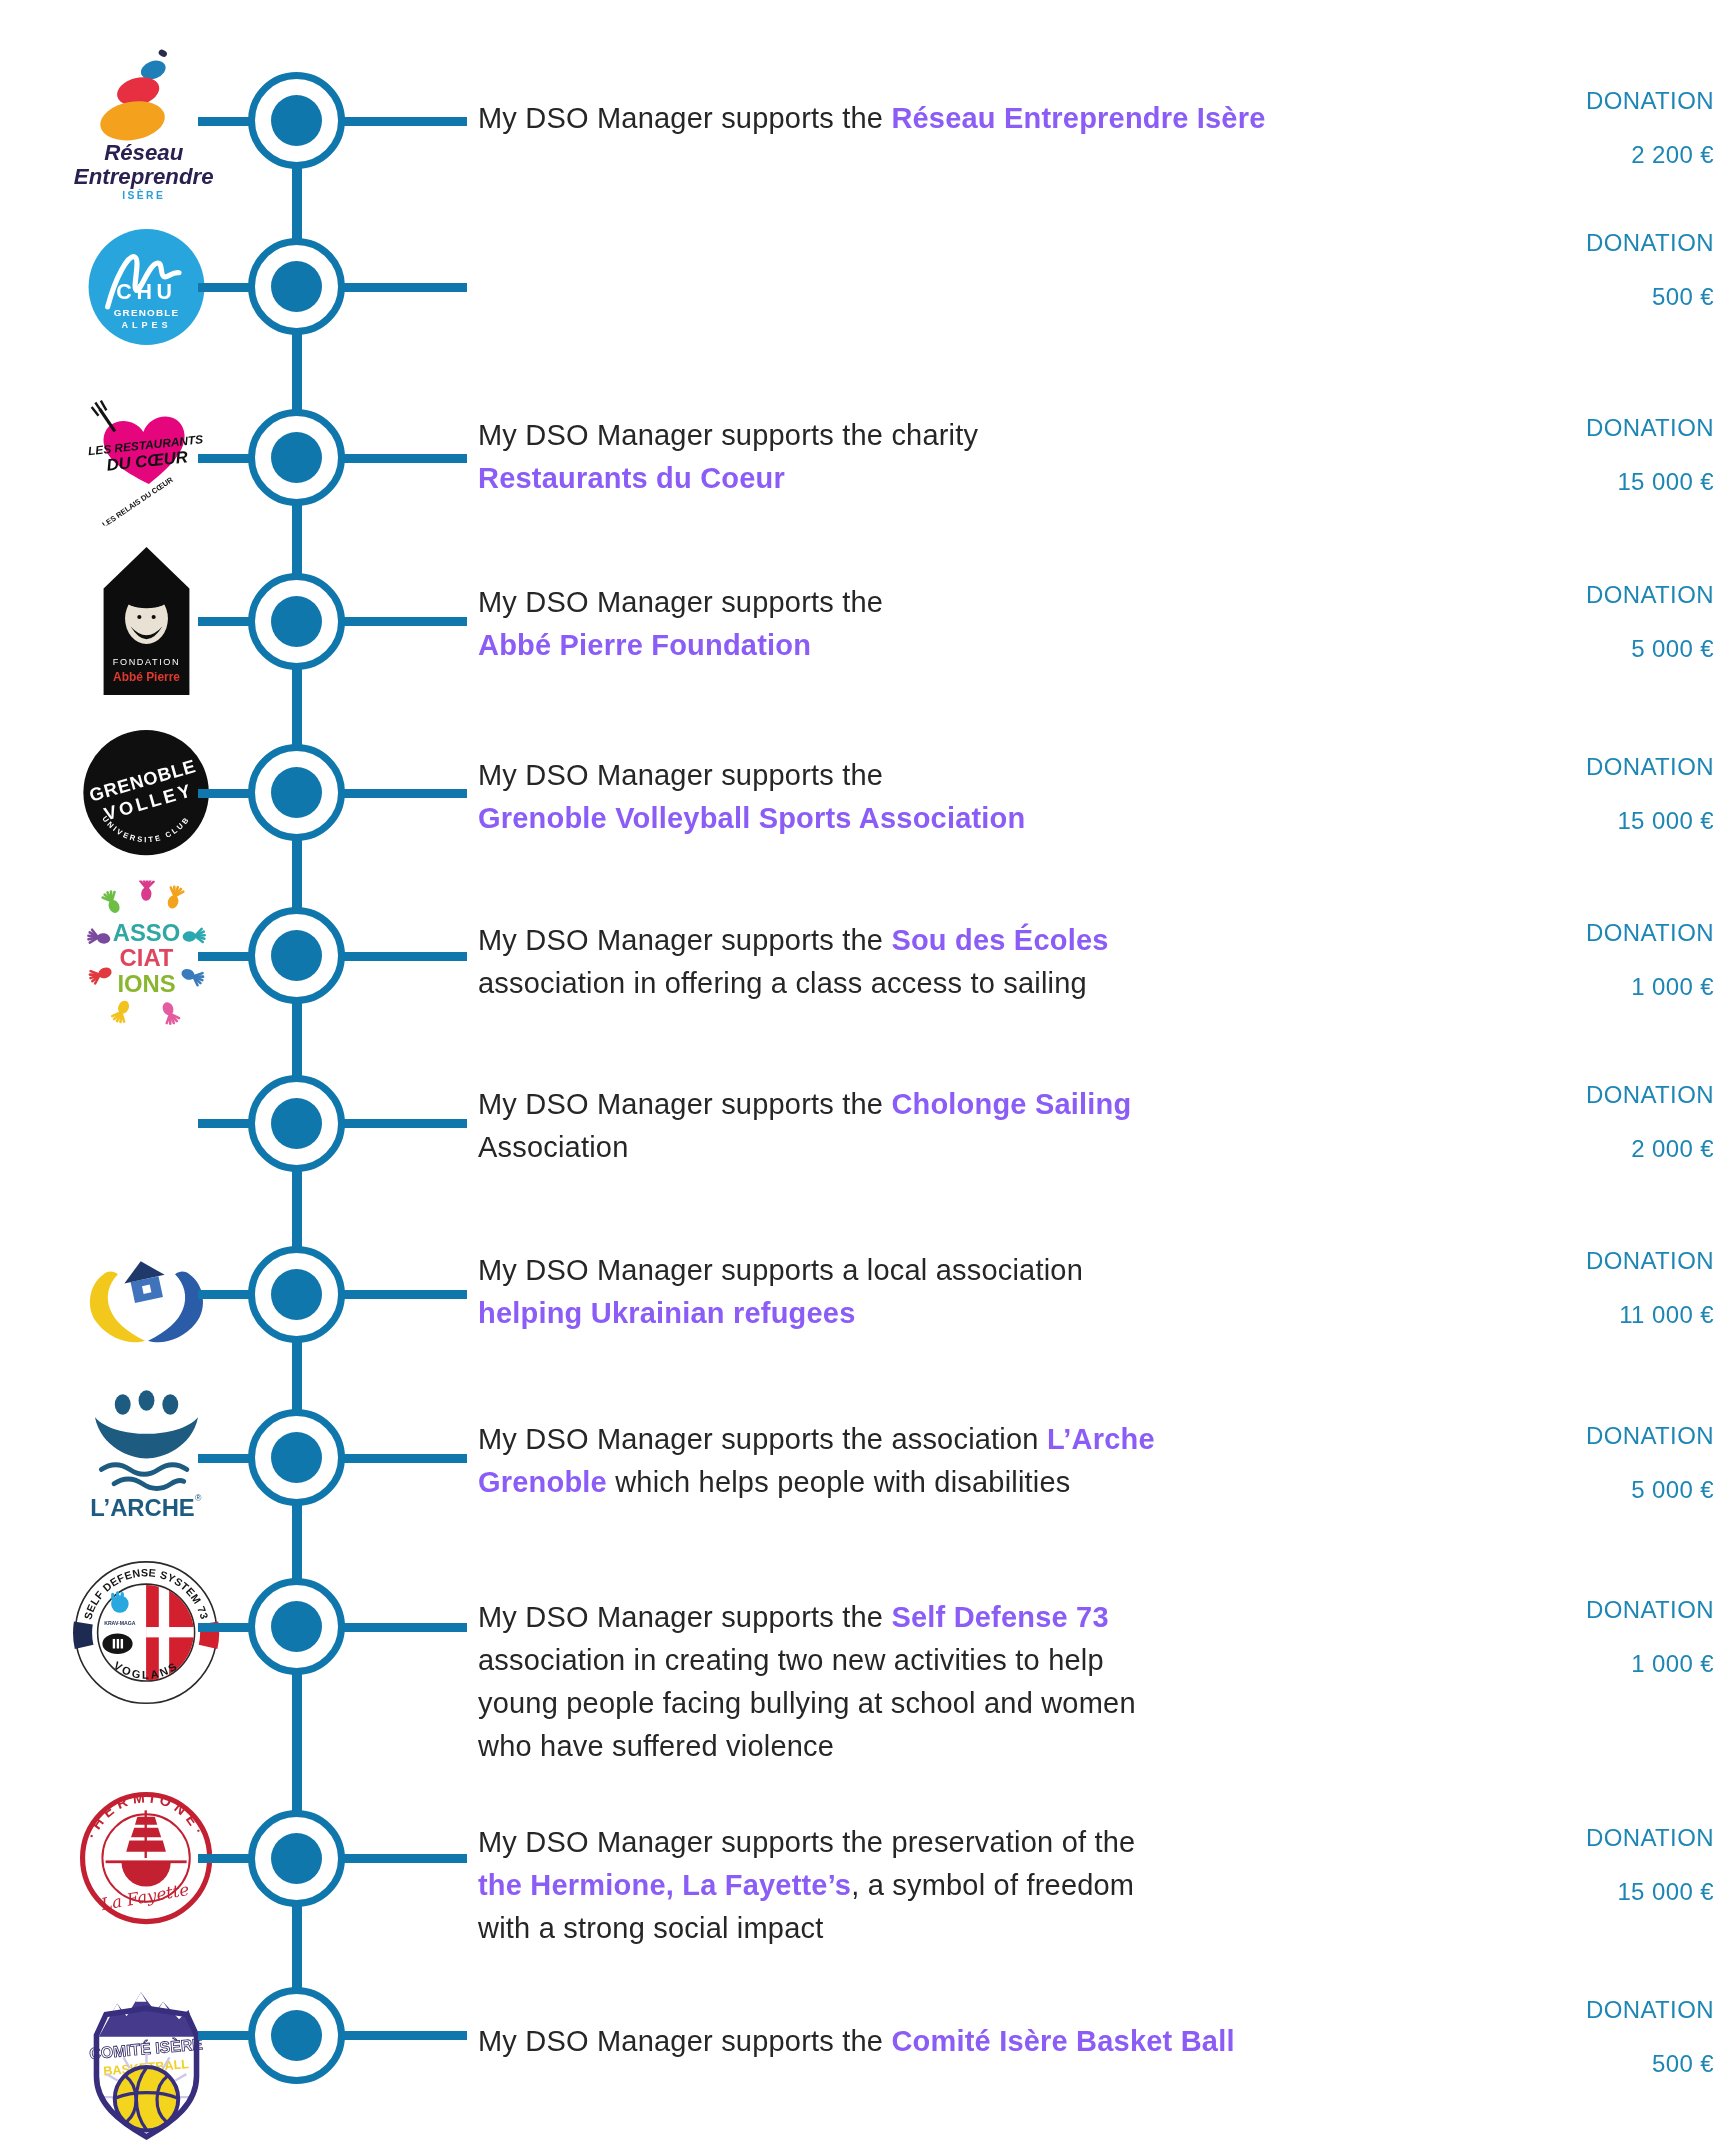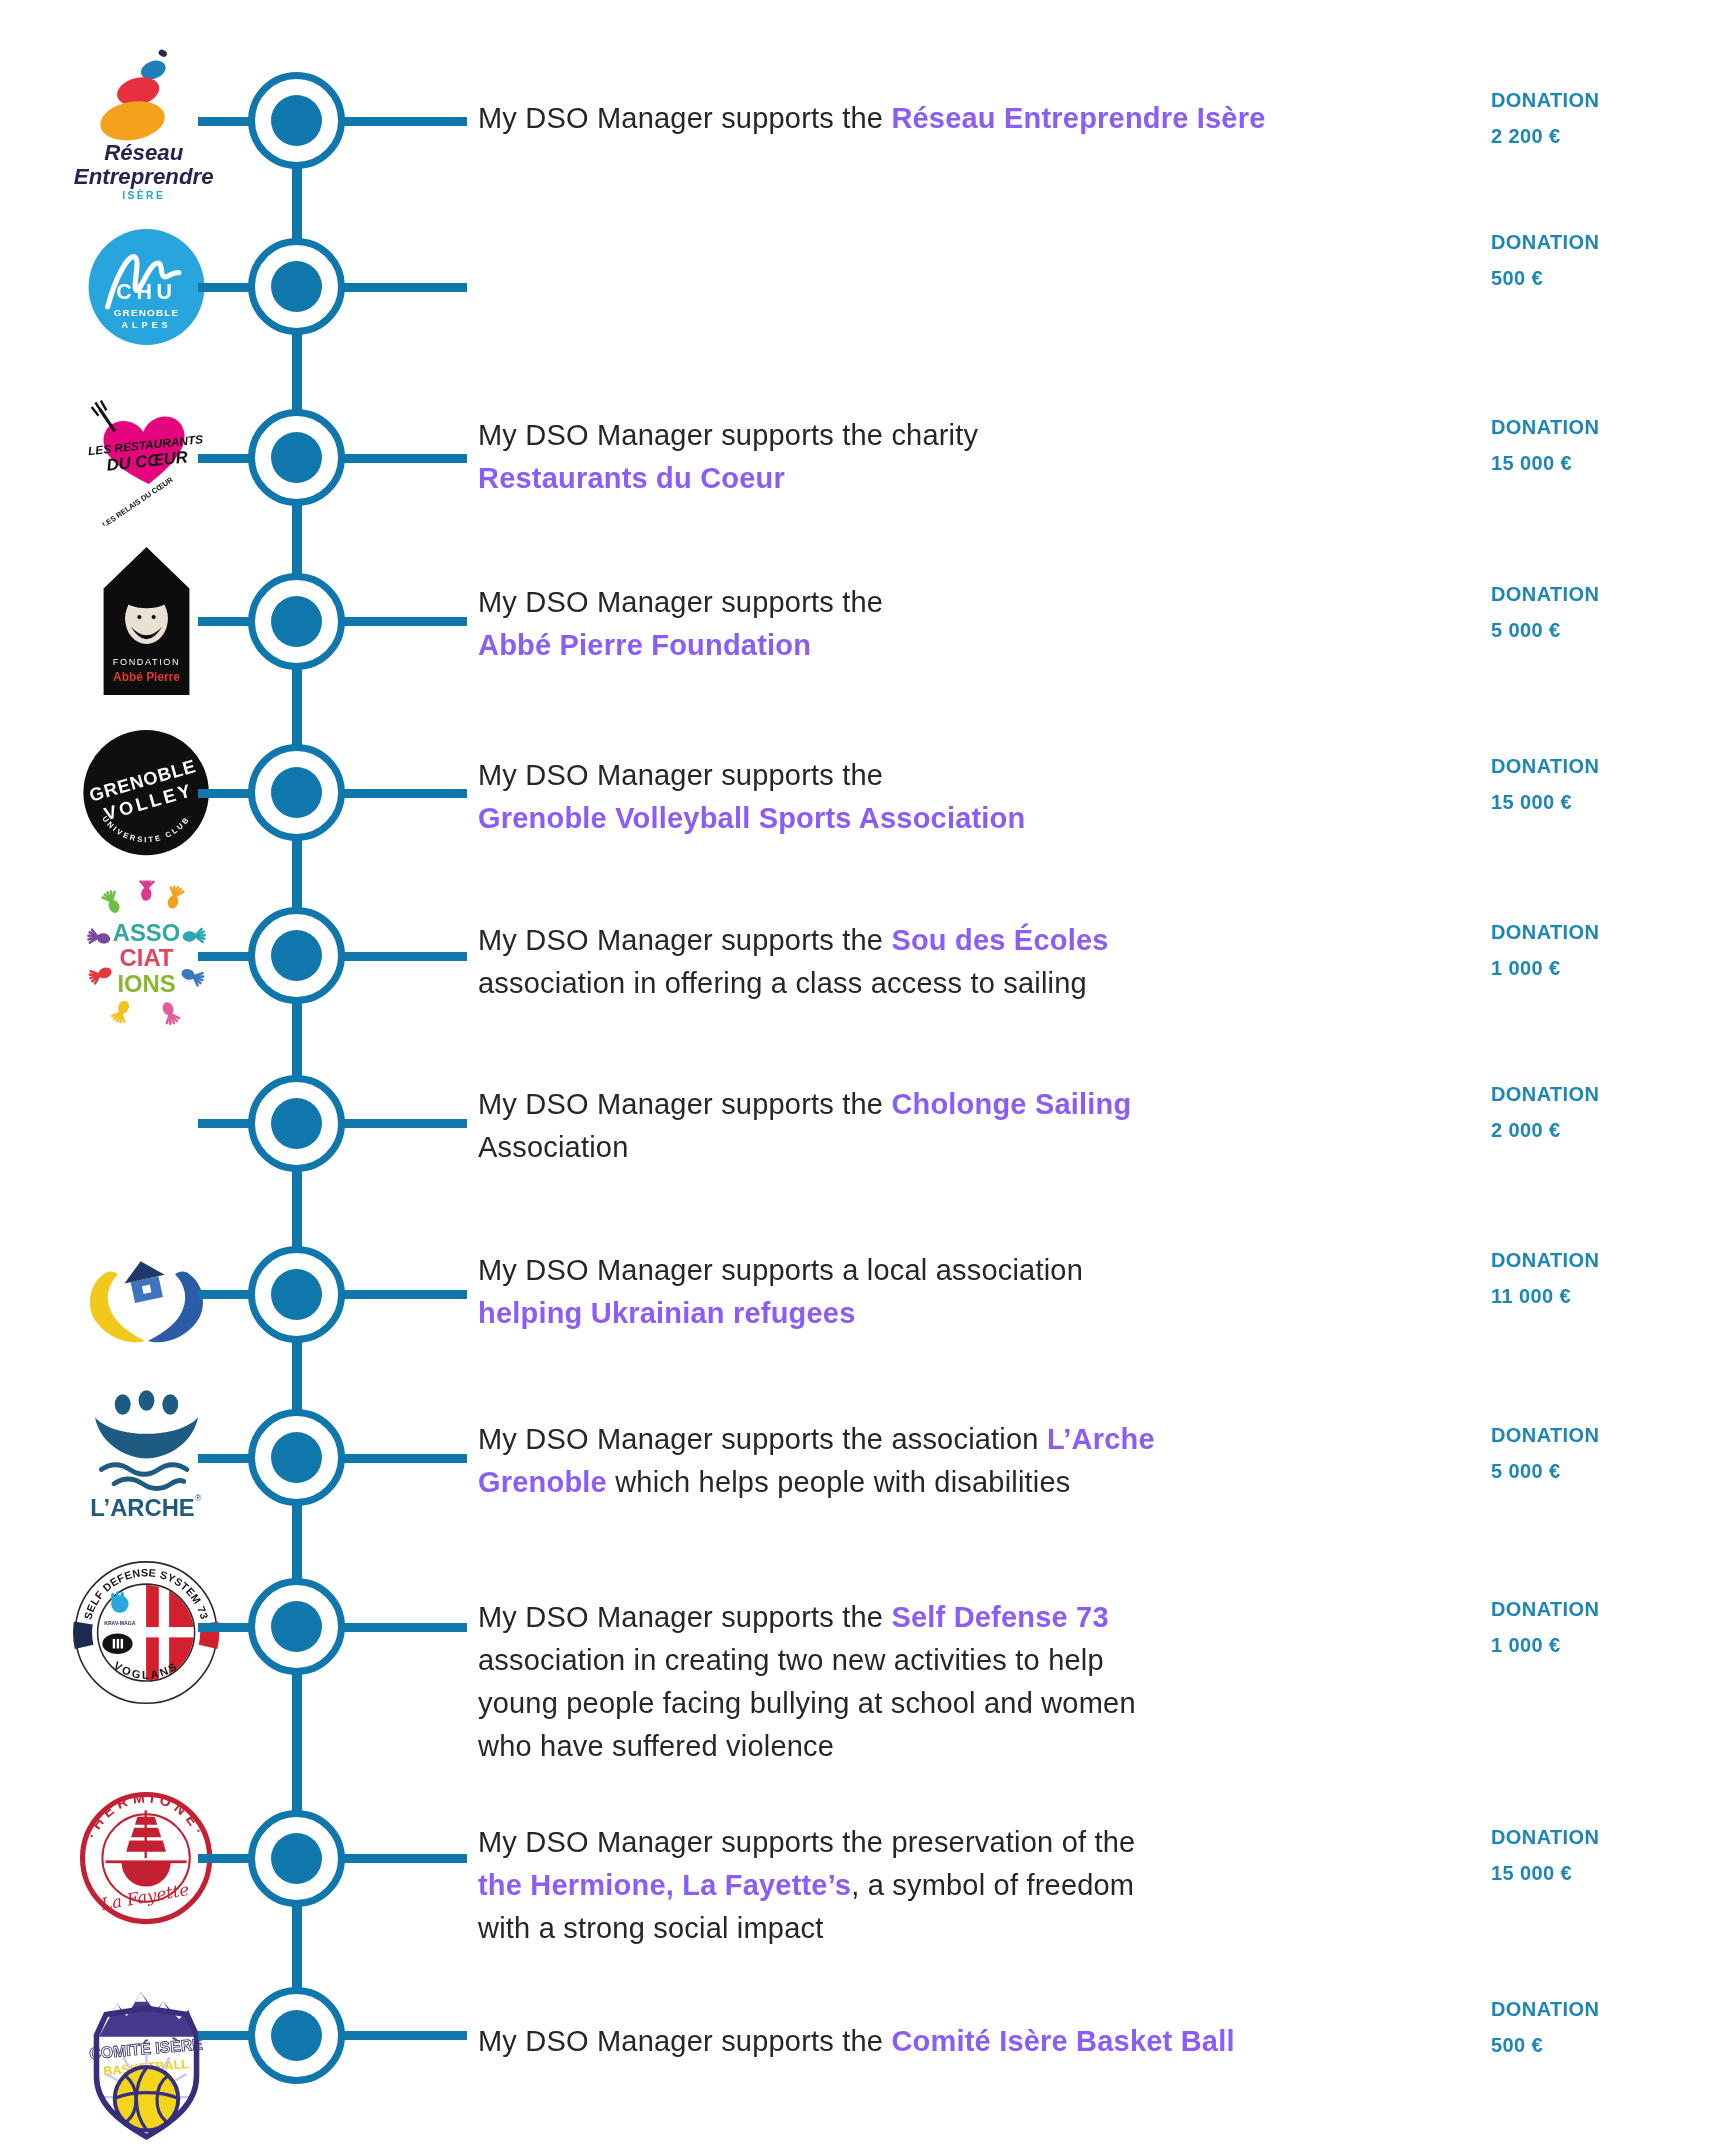--- a/index.html
+++ b/index.html
@@ -8,23 +8,23 @@
           font-family:"Liberation Sans",sans-serif;--accent:#1077ad;--donation:#1d86b5}
   .vline{position:absolute;background:var(--accent)}
   .connector{position:absolute;height:8.8px;background:var(--accent)}
   .node{position:absolute;width:97px;height:97px;border:7.2px solid var(--accent);border-radius:50%;
         background:#fff;display:flex;align-items:center;justify-content:center}
   .node .dot{width:51px;height:51px;border-radius:50%;background:var(--accent)}
   .logo-cell{position:absolute;left:38px;width:217px;display:flex;align-items:center;justify-content:center;
              transform:translateY(-50%)}
   .desc{position:absolute;left:478px;width:988px;font-size:29px;line-height:43px;color:#262626;letter-spacing:0.2px}
   .desc .b{font-weight:700;color:#8b5cf6}
-  .donation{position:absolute;left:1491px;width:223px;text-align:left;color:var(--donation);
-            font-weight:700;font-size:20px;line-height:29px;letter-spacing:0.4px}
-  .donation .amt{margin-top:7px}
+  .donation{position:absolute;left:1491px;width:223px;text-align:right;color:var(--donation);
+            font-weight:400;font-size:24px;line-height:29px;letter-spacing:0.4px}
+  .donation .amt{margin-top:25px}
   svg text{font-family:"Liberation Sans",sans-serif}
   .script-text{font-family:"DejaVu Serif",serif;font-style:italic}
 </style>
 </head>
 <body>
 
 <div id="canvas" style="--accent: #1077ad; --donation: #1d86b5;">
 
   <div class="vline" style="left:292px;top:121px;width:10.4px;height:1914px"></div>
 

